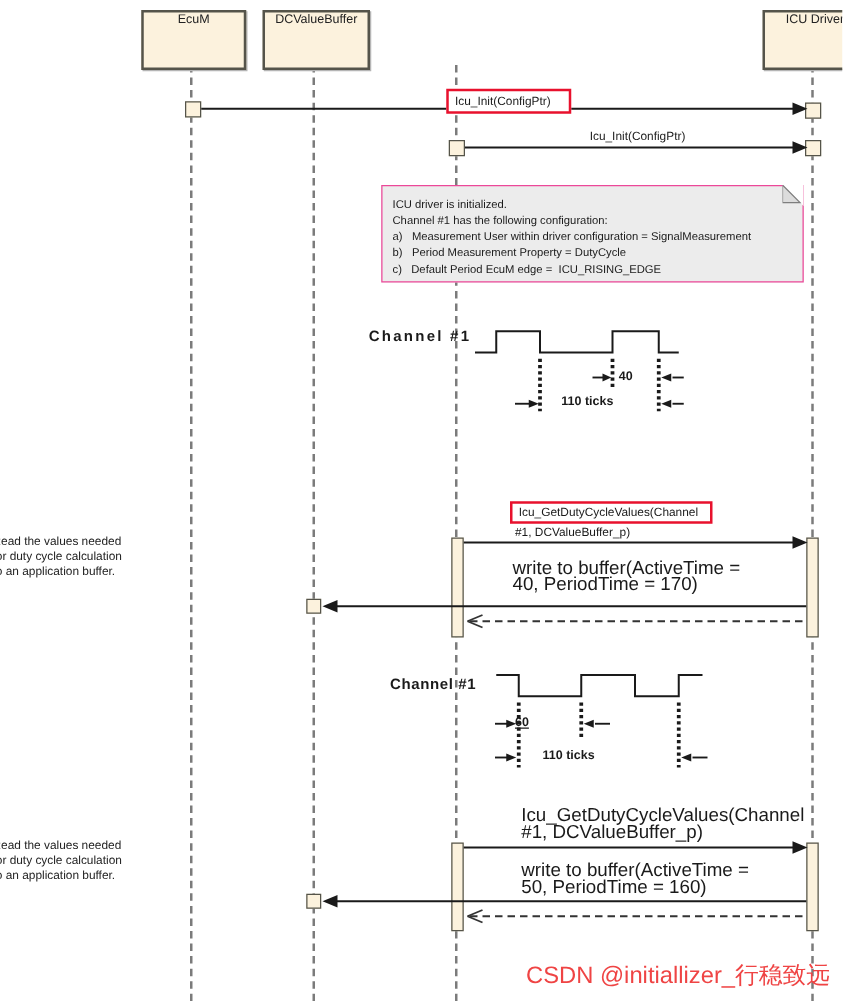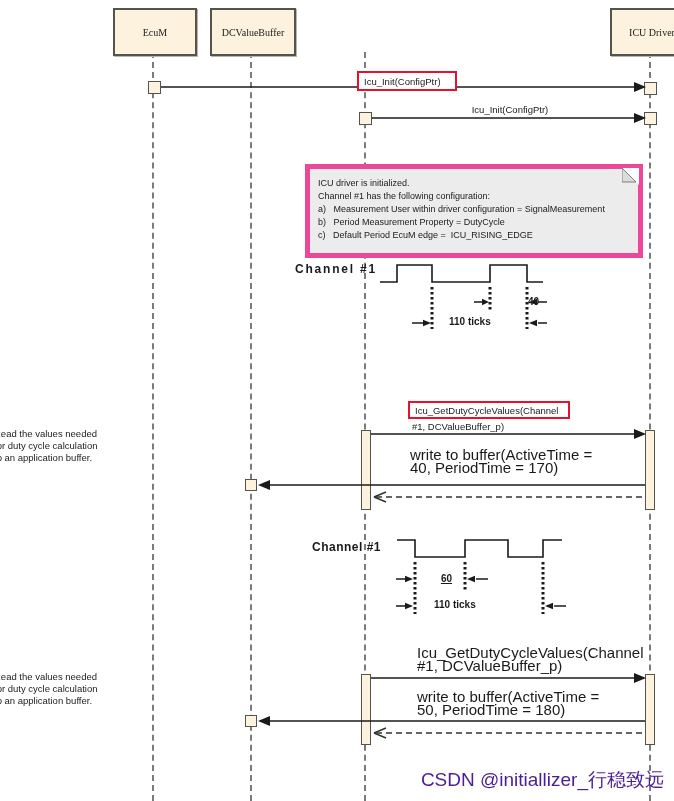--- a/index.html
+++ b/index.html
@@ -3,42 +3,42 @@
 <meta charset="utf-8">
 <style>
   html,body{margin:0;padding:0;background:#fff;}
   #stage{
     position:relative;width:674px;height:801px;background:#ffffff;
     overflow:hidden;font-family:"Liberation Sans",sans-serif;color:#1a1a1a;
   }
   .lifeline{position:absolute;width:0;border-left:2px dashed #7b7b7b;}
   .actor-box{
     position:absolute;height:44px;background:#fcf2dd;border:2px solid #55544a;
-    box-shadow:1px 1px 0 #b5b5b5;display:flex;align-items:center;justify-content:center;
-    font-size:10px;color:#222;font-family:Liberation Serif, serif;
+    box-shadow:1px 1px 0 #b5b5b5;display:flex;align-items:flex-start;justify-content:center;
+    font-size:10px;color:#222;
   }
   .activation{position:absolute;background:#fcf2dd;border:1px solid #55544a;box-sizing:border-box;}
   .msg-label{position:absolute;font-size:9.5px;white-space:nowrap;}
   .red-box{
     position:absolute;border:2px solid #e8112d;background:#ffffff;
     font-size:9.5px;white-space:nowrap;display:flex;align-items:center;padding-left:5px;box-sizing:border-box;
   }
   .note{
-    position:absolute;left:305px;top:164px;width:338px;height:94px;
-    background:#ececec;border:5px solid #ec4899;box-sizing:border-box;
+    position:absolute;left:305px;top:148px;width:338px;height:78px;
+    background:#ececec;border:1px solid #ec4899;box-sizing:border-box;
   }
   .note-text{position:absolute;left:8px;top:8px;font-size:9px;line-height:13px;}
   .note-line{white-space:pre;}
   .wave-label{position:absolute;font-weight:bold;font-size:12px;white-space:nowrap;}
   .meas{position:absolute;font-weight:bold;font-size:10px;white-space:nowrap;}
   .side-note{position:absolute;left:-6px;width:140px;font-size:9.5px;line-height:12px;color:#222;}
   .two-line{position:absolute;font-size:15px;line-height:13px;white-space:nowrap;}
   .watermark{
     position:absolute;left:402px;top:767px;width:262px;text-align:right;
-    font-size:19px;color:#4c1d95;white-space:nowrap;letter-spacing:0px;
+    font-size:19px;color:#ef4444;white-space:nowrap;letter-spacing:0px;
   }
   svg.overlay{position:absolute;left:0;top:0;}
 </style>
 </head>
 <body>
 
 <div id="stage">
 
   <div class="lifeline" style="left:152px;top:52px;height:749px;"></div>
   <div class="lifeline" style="left:250px;top:52px;height:749px;"></div>
@@ -160,49 +160,49 @@
     <div class="note-text">
       <div class="note-line">ICU driver is initialized.</div>
       <div class="note-line">Channel #1 has the following configuration:</div>
       <div class="note-line">a)   Measurement User within driver configuration = SignalMeasurement</div>
       <div class="note-line">b)   Period Measurement Property = DutyCycle</div>
       <div class="note-line">c)   Default Period EcuM edge =  ICU_RISING_EDGE</div>
     </div>
   </div>
 
   <div class="wave-label" style="left:295px;top:262px;letter-spacing:1.8px;">Channel #1</div>
-  <div class="meas" style="left:513px;top:296px;width:26px;text-align:right;">40</div>
+  <div class="meas" style="left:495px;top:296px;width:26px;text-align:left;">40</div>
   <div class="meas" style="left:449px;top:316px;">110 ticks</div>
 
   <div class="red-box" style="left:408px;top:401px;width:162px;height:18px;">
     <span>Icu_GetDutyCycleValues(Channel</span>
   </div>
   <div class="msg-label" style="left:412px;top:421px;">#1, DCValueBuffer_p)</div>
   <div class="two-line" style="left:410px;top:448px;">
     <div>write to buffer(ActiveTime =</div>
     <div>40, PeriodTime = 170)</div>
   </div>
 
   <div class="side-note" style="top:428px;">
     <div>Read the values needed</div>
     <div>for duty cycle calculation</div>
     <div>to an application buffer.</div>
   </div>
 
   <div class="wave-label" style="left:312px;top:540px;letter-spacing:0.5px;">Channel #1</div>
-  <div class="meas" style="left:426px;top:573px;width:26px;text-align:right;text-decoration:underline;">60</div>
+  <div class="meas" style="left:412px;top:573px;width:26px;text-align:left;text-decoration:underline;">60</div>
   <div class="meas" style="left:434px;top:599px;">110 ticks</div>
 
   <div class="two-line" style="left:417px;top:646px;">
     <div>Icu_GetDutyCycleValues(Channel</div>
     <div>#1, DCValueBuffer_p)</div>
   </div>
   <div class="two-line" style="left:417px;top:690px;">
     <div>write to buffer(ActiveTime =</div>
-    <div>50, PeriodTime = 180)</div>
+    <div>50, PeriodTime = 160)</div>
   </div>
 
   <div class="side-note" style="top:671px;">
     <div>Read the values needed</div>
     <div>for duty cycle calculation</div>
     <div>to an application buffer.</div>
   </div>
 
   <div class="watermark">CSDN @initiallizer_行稳致远</div>
 

